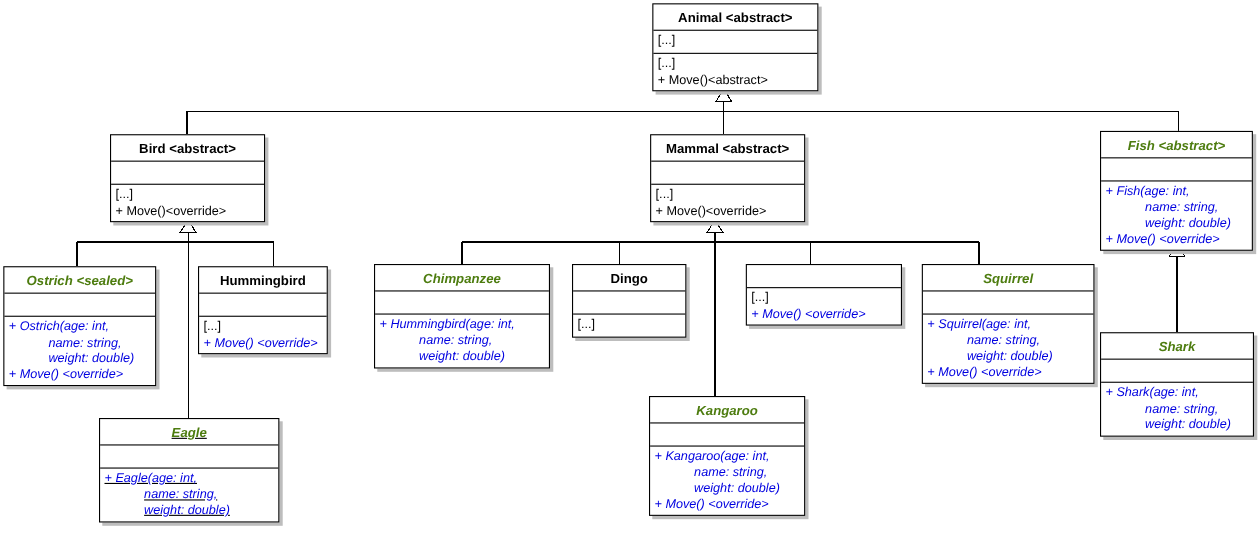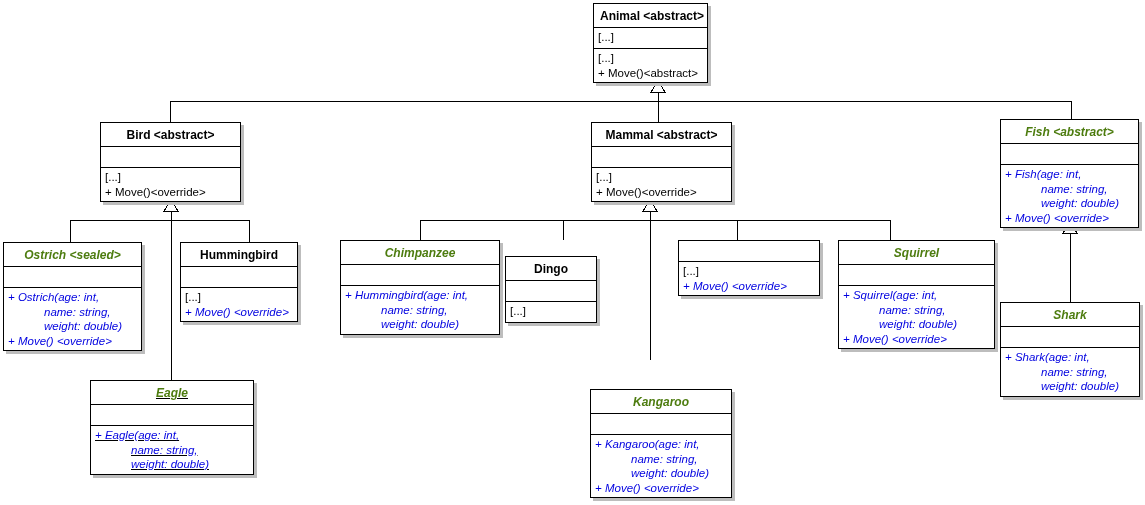--- a/index.html
+++ b/index.html
@@ -56,21 +56,21 @@
     <line x1="890" y1="220" x2="890" y2="240"></line>
   </g>
   <polygon points="650,200 657,211 643,211" fill="#ffffff"></polygon>
 
   <g fill="none">
     <line x1="1070" y1="233" x2="1070" y2="302"></line>
   </g>
   <polygon points="1070,222 1077,233 1063,233" fill="#ffffff"></polygon>
 </svg>
 
-<div class="cls" style="left:593px;top:3px;width:115px;">
+<div class="cls" style="left:593px;top:3px;width:151px;">
   <div class="title">Animal &lt;abstract&gt;</div>
   <div class="sec">
     <div class="ln">[...]</div>
   </div>
   <div class="sec last">
     <div class="ln">[...]</div>
     <div class="ln">+ Move()&lt;abstract&gt;</div>
   </div>
 </div>
 
@@ -126,21 +126,21 @@
 <div class="cls" style="left:340px;top:240px;width:160px;">
   <div class="title blue">Chimpanzee</div>
   <div class="sec"></div>
   <div class="sec last">
     <div class="ln blue">+ Hummingbird(age: int,</div>
     <div class="ln blue ind">name: string,</div>
     <div class="ln blue ind">weight: double)</div>
   </div>
 </div>
 
-<div class="cls" style="left:505px;top:240px;width:92px;margin-top:16px;">
+<div class="cls" style="left:520px;top:240px;width:104px;">
   <div class="title">Dingo</div>
   <div class="sec"></div>
   <div class="sec last">
     <div class="ln">[...]</div>
   </div>
 </div>
 
 <div class="cls" style="left:678px;top:240px;width:142px;">
   <div class="sec"></div>
   <div class="sec last">
@@ -153,21 +153,21 @@
   <div class="title blue">Squirrel</div>
   <div class="sec"></div>
   <div class="sec last">
     <div class="ln blue">+ Squirrel(age: int,</div>
     <div class="ln blue ind">name: string,</div>
     <div class="ln blue ind">weight: double)</div>
     <div class="ln blue">+ Move() &lt;override&gt;</div>
   </div>
 </div>
 
-<div class="cls" style="left:590px;top:360px;width:142px;margin-top:29px;">
+<div class="cls" style="left:590px;top:360px;width:142px;">
   <div class="title blue">Kangaroo</div>
   <div class="sec"></div>
   <div class="sec last">
     <div class="ln blue">+ Kangaroo(age: int,</div>
     <div class="ln blue ind">name: string,</div>
     <div class="ln blue ind">weight: double)</div>
     <div class="ln blue">+ Move() &lt;override&gt;</div>
   </div>
 </div>
 

